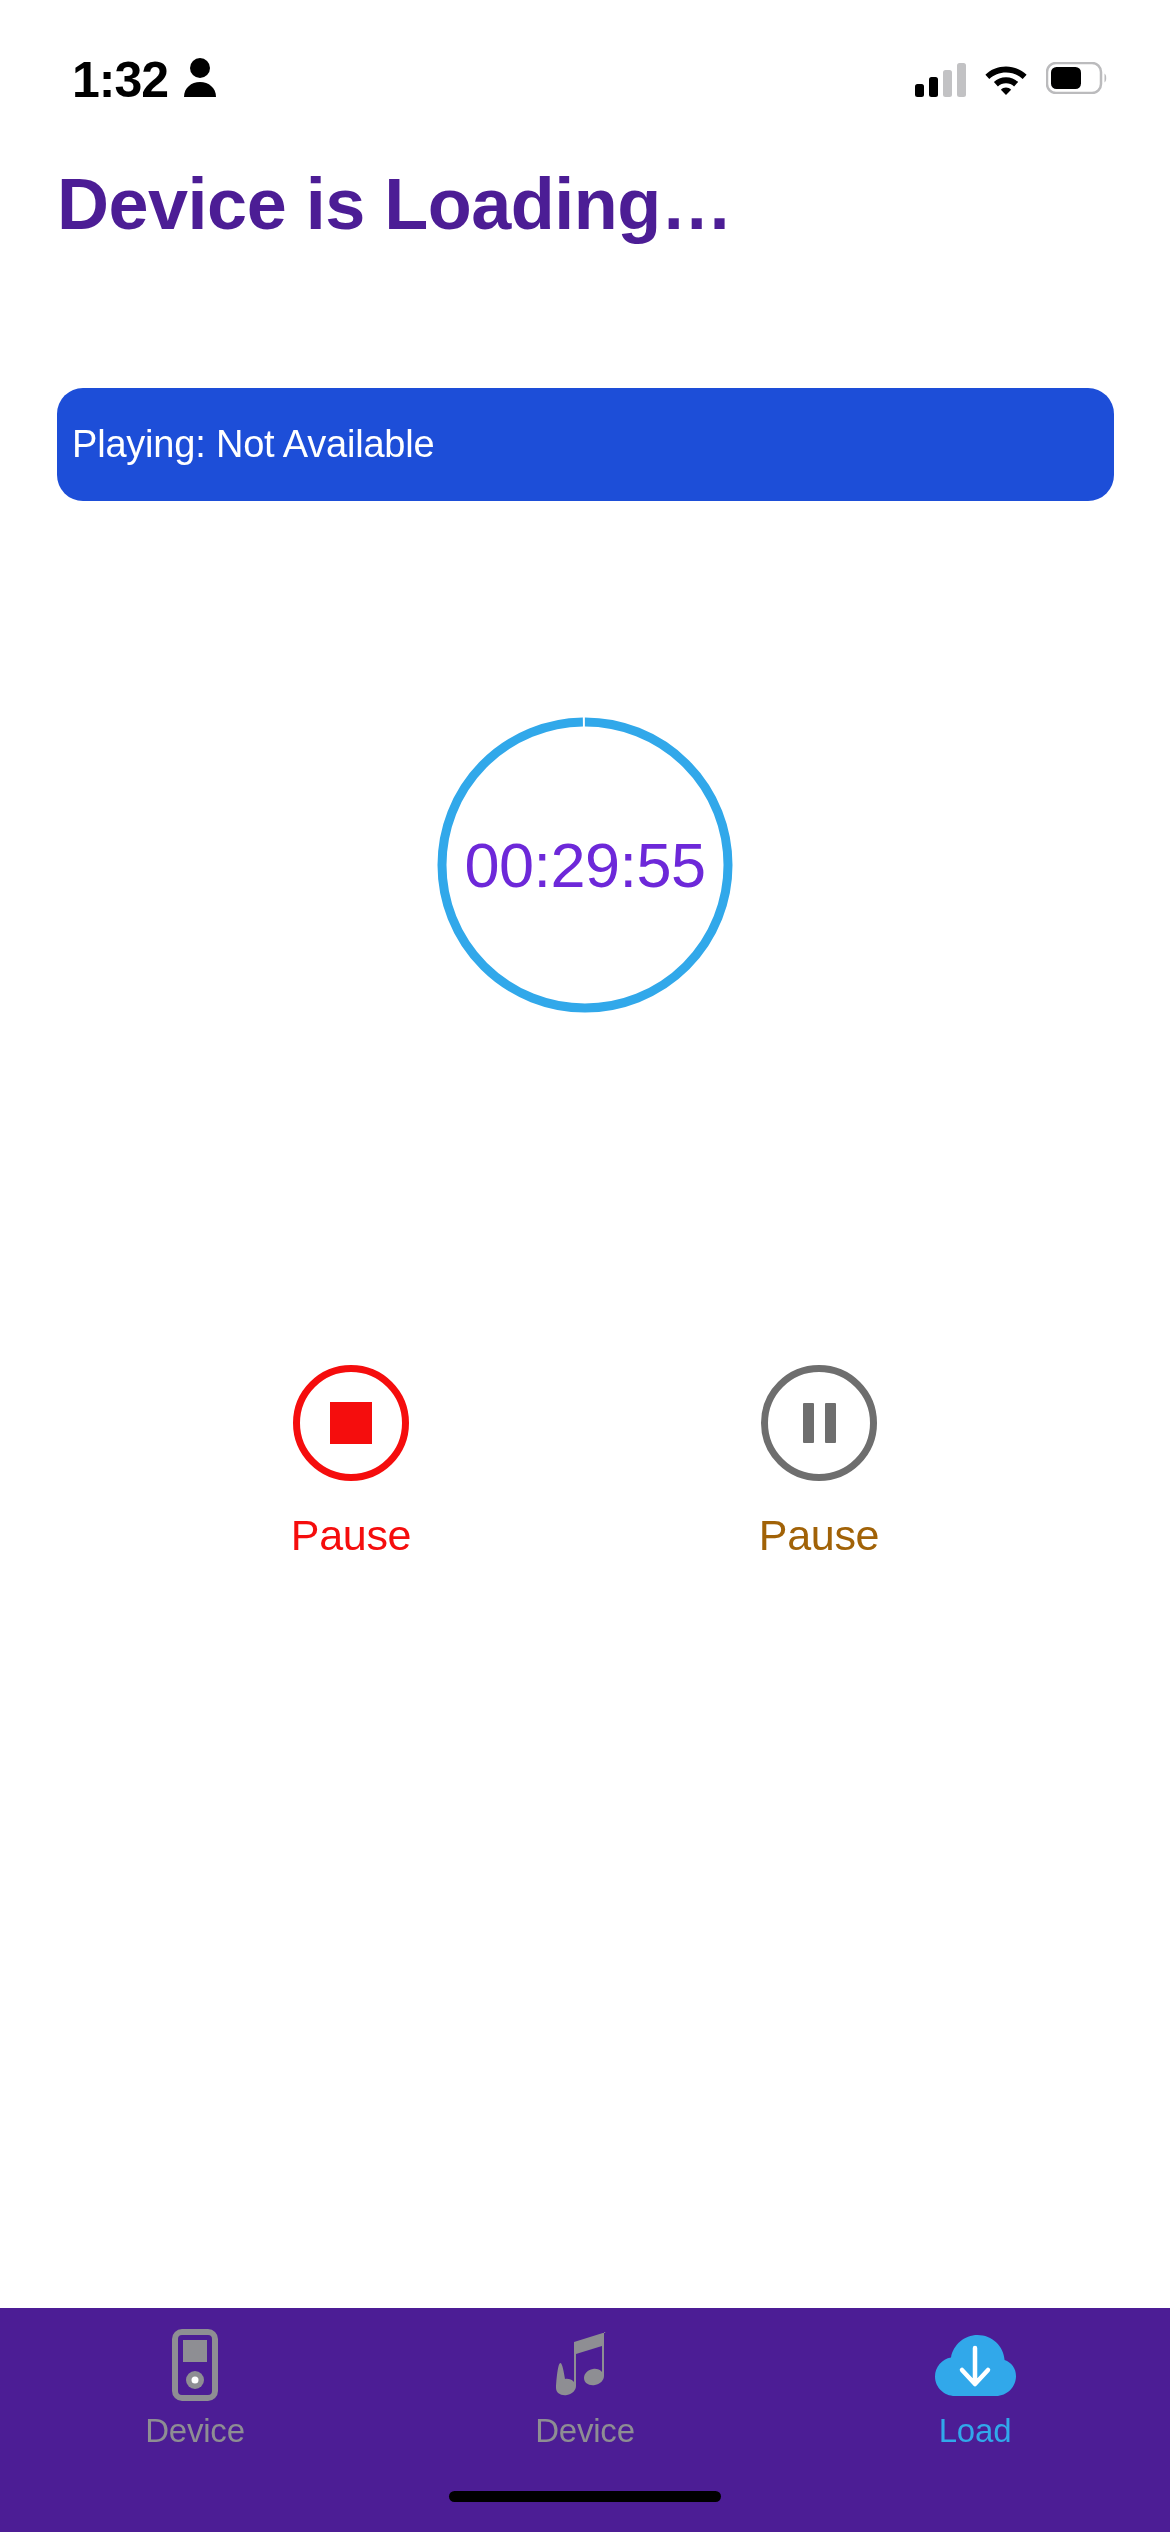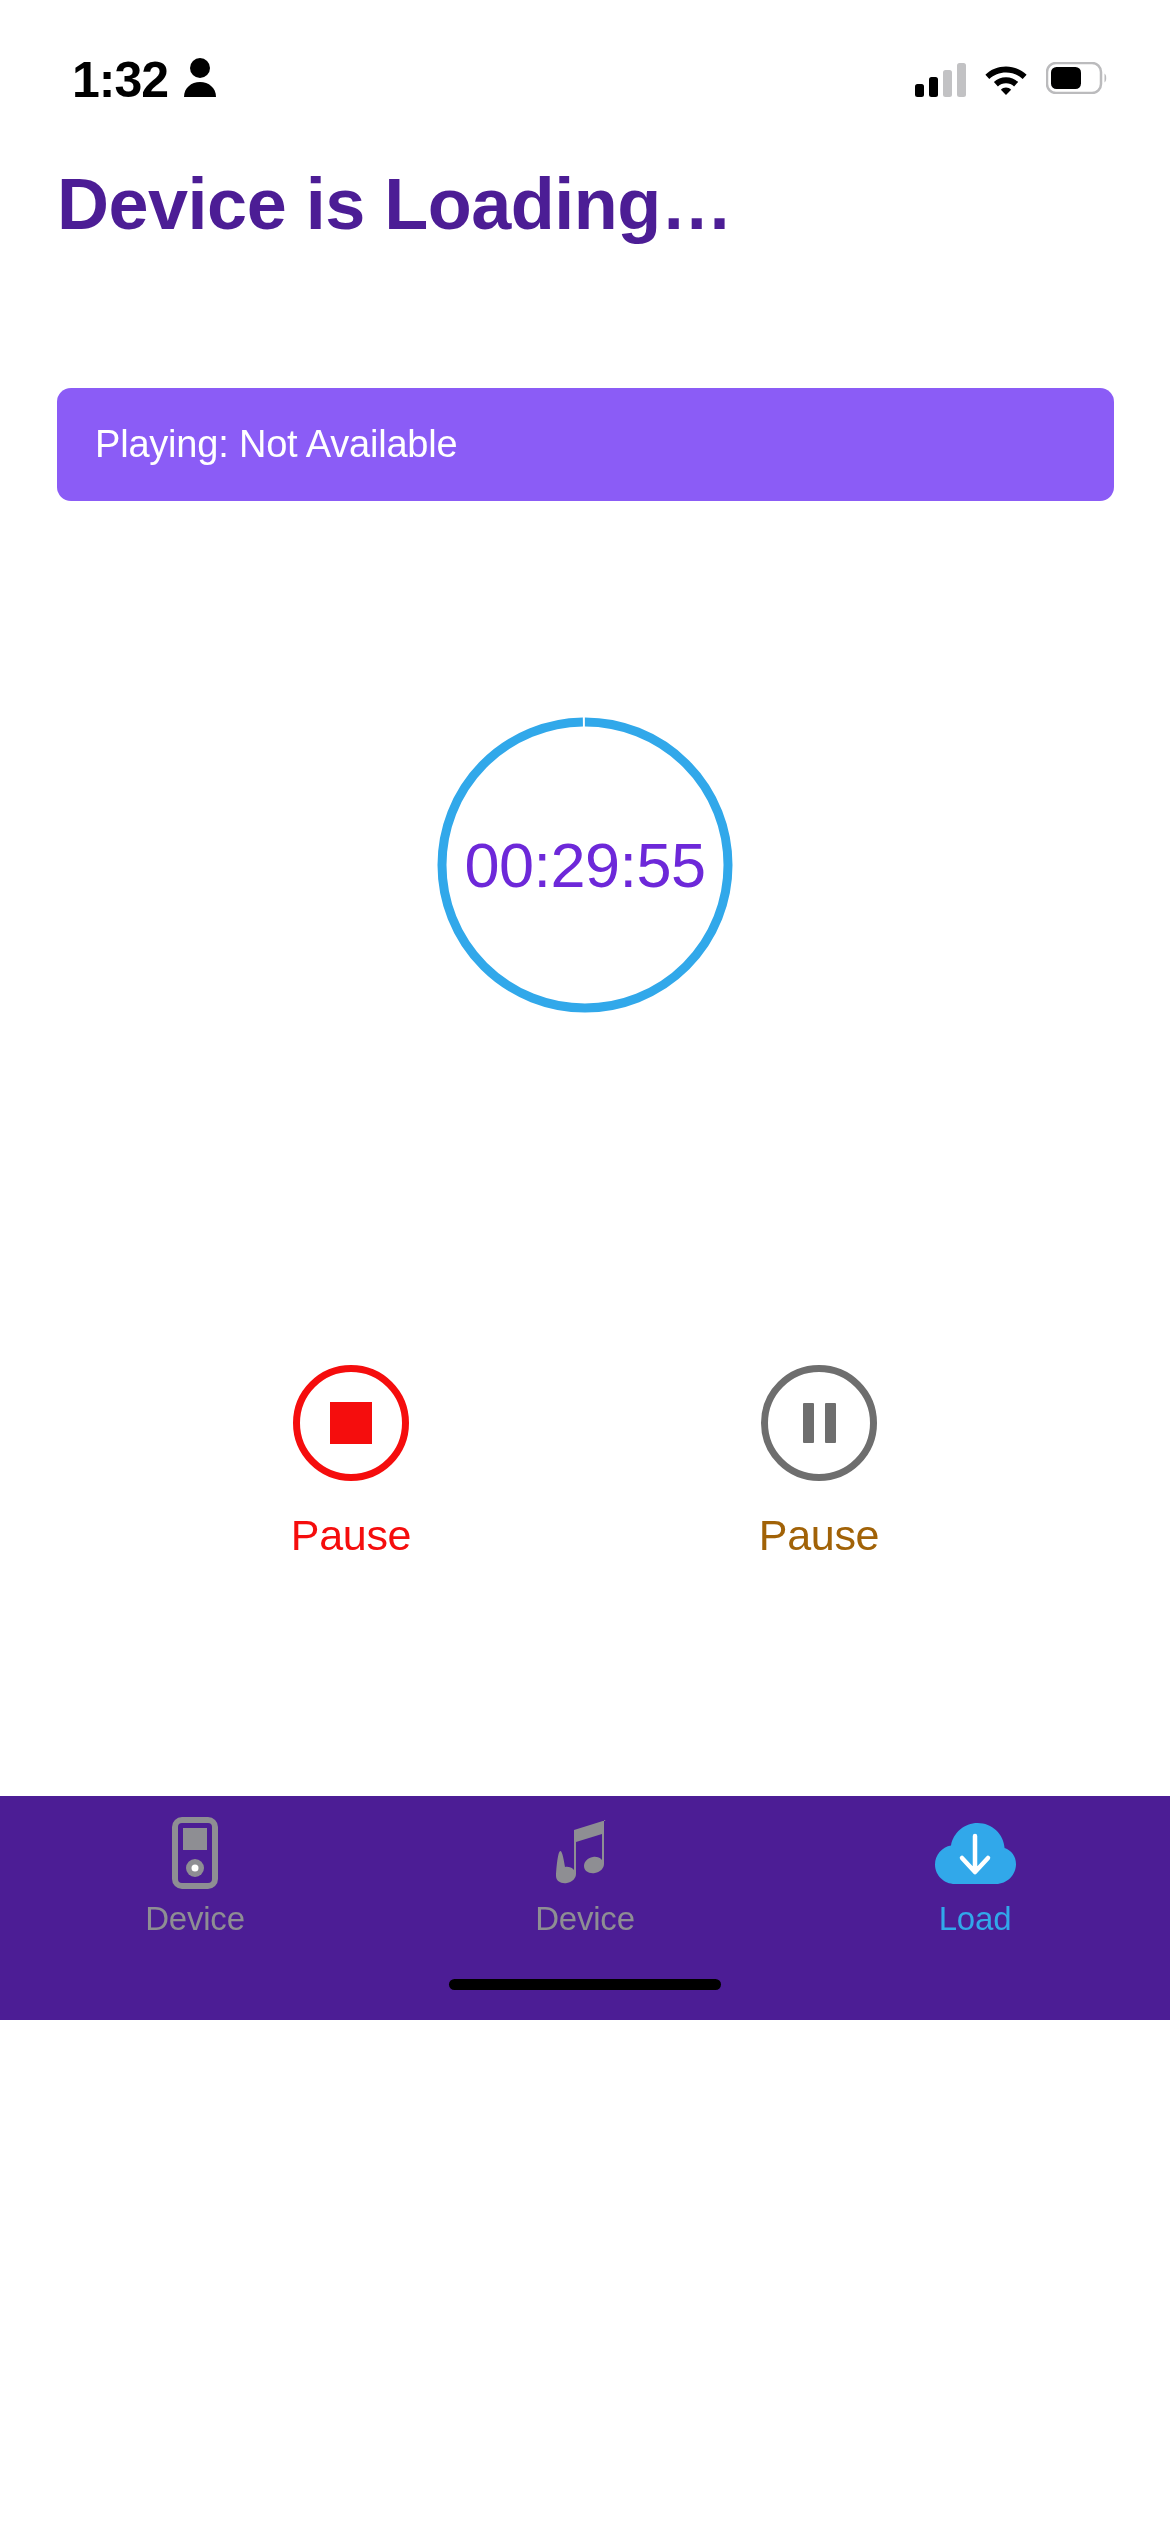--- a/index.html
+++ b/index.html
@@ -2,21 +2,21 @@
 <html><head>
 <meta charset="utf-8">
 <style>
   * { margin:0; padding:0; box-sizing:border-box; }
   html, body {
     width:1170px; height:2532px;
     background:#ffffff;
     font-family:"Liberation Sans", sans-serif;
     overflow:hidden;
   }
-  .phone { position:relative; width:1170px; height:2020px; background:#fff; }
+  .phone { position:relative; width:1170px; height:2532px; background:#fff; }
 
   
   .statusbar {
     position:absolute; top:0; left:0; right:0; height:120px;
     display:flex; align-items:center; justify-content:space-between;
     padding:40px 62px 0 72px;
   }
   .status-left { display:flex; align-items:center; gap:14px; }
   .status-time {
     font-size:50px; font-weight:600; color:#000; letter-spacing:-1px;
@@ -35,22 +35,22 @@
   .page-title {
     position:absolute; top:163px; left:57px;
     font-size:72px; font-weight:700; color:#4c1d95;
     letter-spacing:-0.5px; line-height:1.15;
   }
 
   
   .now-playing {
     position:absolute; top:388px; left:57px;
     width:1057px; height:113px;
-    background:#8b5cf6; border-radius:14px;
-    display:flex; align-items:center; padding-left:38px;
+    background:#1d4ed8; border-radius:26px;
+    display:flex; align-items:center; padding-left:15px;
   }
   .now-playing-text {
     font-size:38px; color:#ffffff; font-weight:400; letter-spacing:-0.2px;
   }
 
   
   .timer-wrap {
     position:absolute; top:715px; left:0; width:1170px; height:300px;
     display:flex; align-items:center; justify-content:center;
   }

